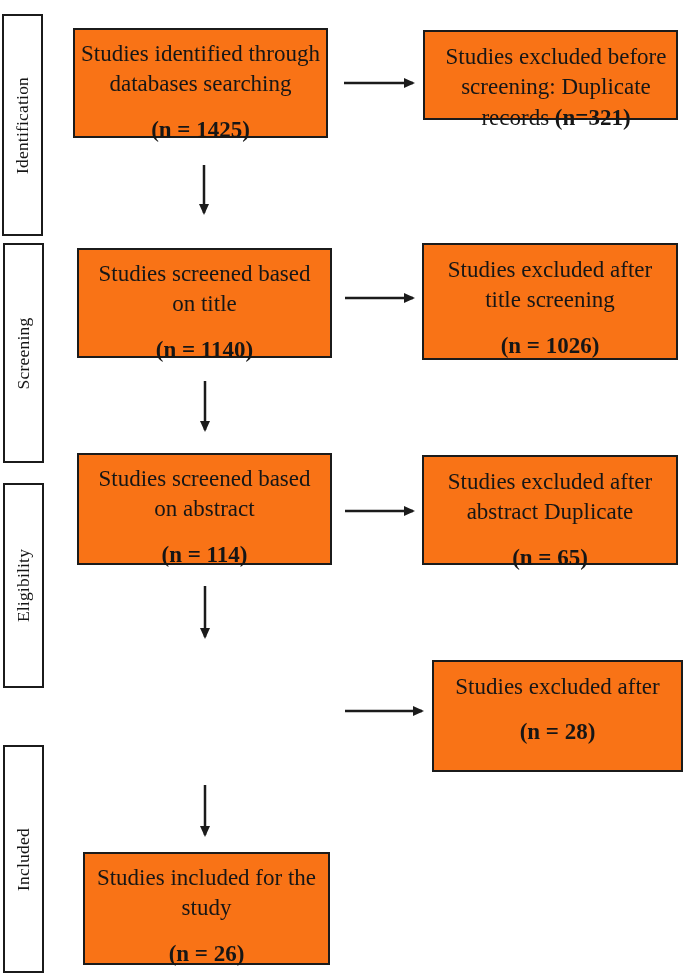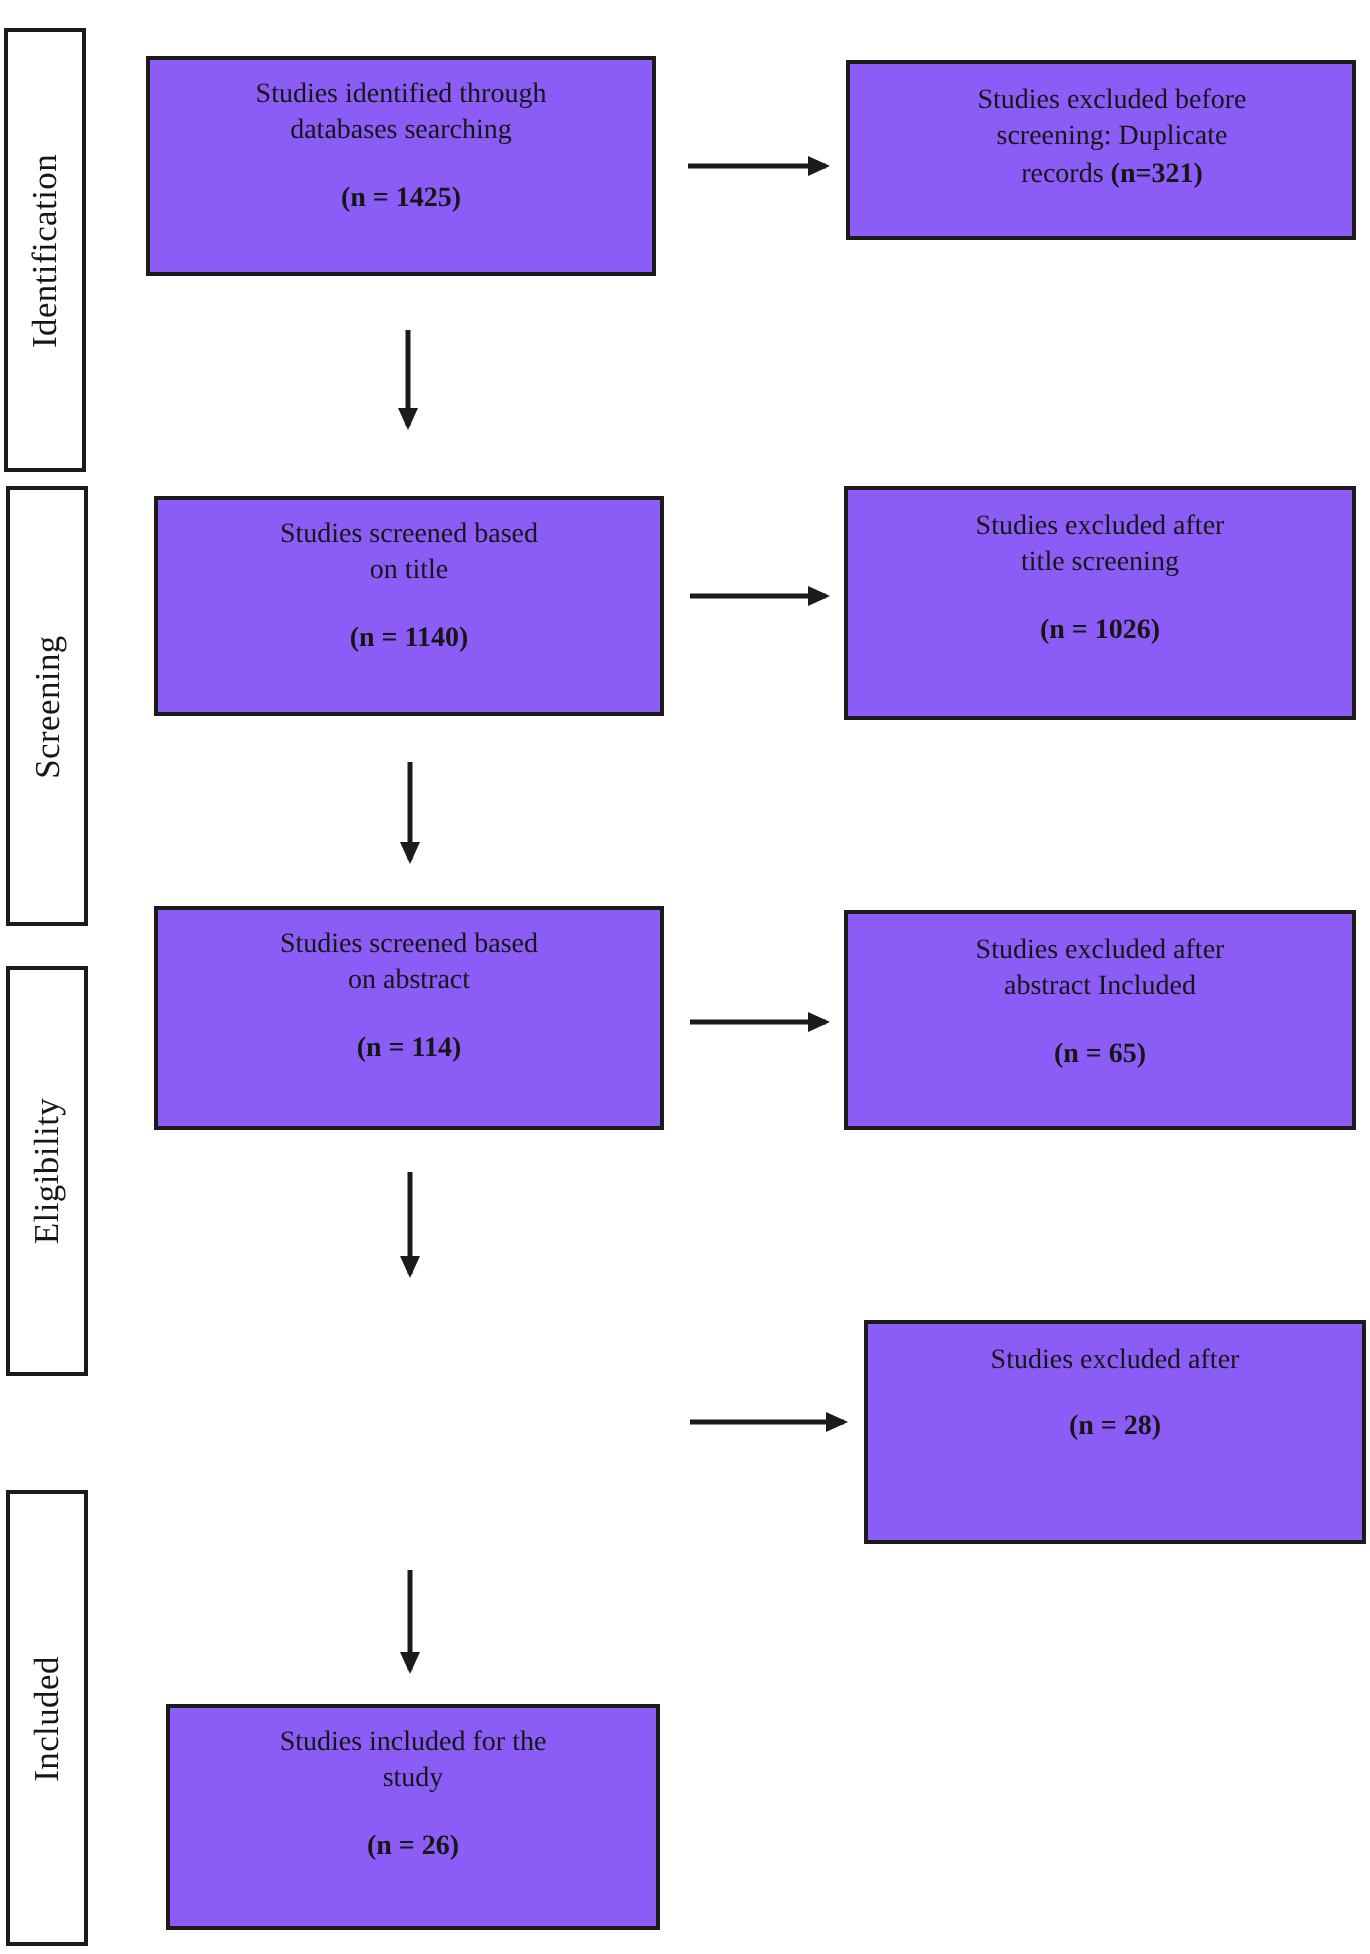--- a/index.html
+++ b/index.html
@@ -8,24 +8,24 @@
     width: 685px;
     height: 977px;
     background: #ffffff;
     font-family: "Liberation Serif", serif;
     color: #161616;
     overflow: hidden;
   }
   .box {
     position: absolute;
     border: 2px solid #1b1b1b;
-    background: #8b5cf6;
+    background: #f97316;
     box-sizing: border-box;
     text-align: center;
-    font-size: 14px;
+    font-size: 23px;
     line-height: 1.32;
   }
   .main-box { padding-top: 9px; }
   .excl-box { padding-top: 10px; }
   .count-line {
     font-weight: bold;
     margin-top: 15px;
   }
   .line3 { font-weight: normal; }
   .inline-count { font-weight: bold; }
@@ -101,21 +101,21 @@
   </div>
 
   <div class="box excl-box" style="left:422px; top:243px; width:256px; height:117px;">
     <div>Studies excluded after</div>
     <div>title screening</div>
     <div class="count-line">(n = 1026)</div>
   </div>
 
   <div class="box excl-box" style="left:422px; top:455px; width:256px; height:110px;">
     <div>Studies excluded after</div>
-    <div>abstract Included</div>
+    <div>abstract Duplicate</div>
     <div class="count-line">(n = 65)</div>
   </div>
 
   <div class="box excl-box" style="left:432px; top:660px; width:251px; height:112px;">
     <div>Studies excluded after</div>
     <div class="count-line">(n = 28)</div>
   </div>
 
   <svg class="arrows" viewBox="0 0 685 977">
     <defs>

